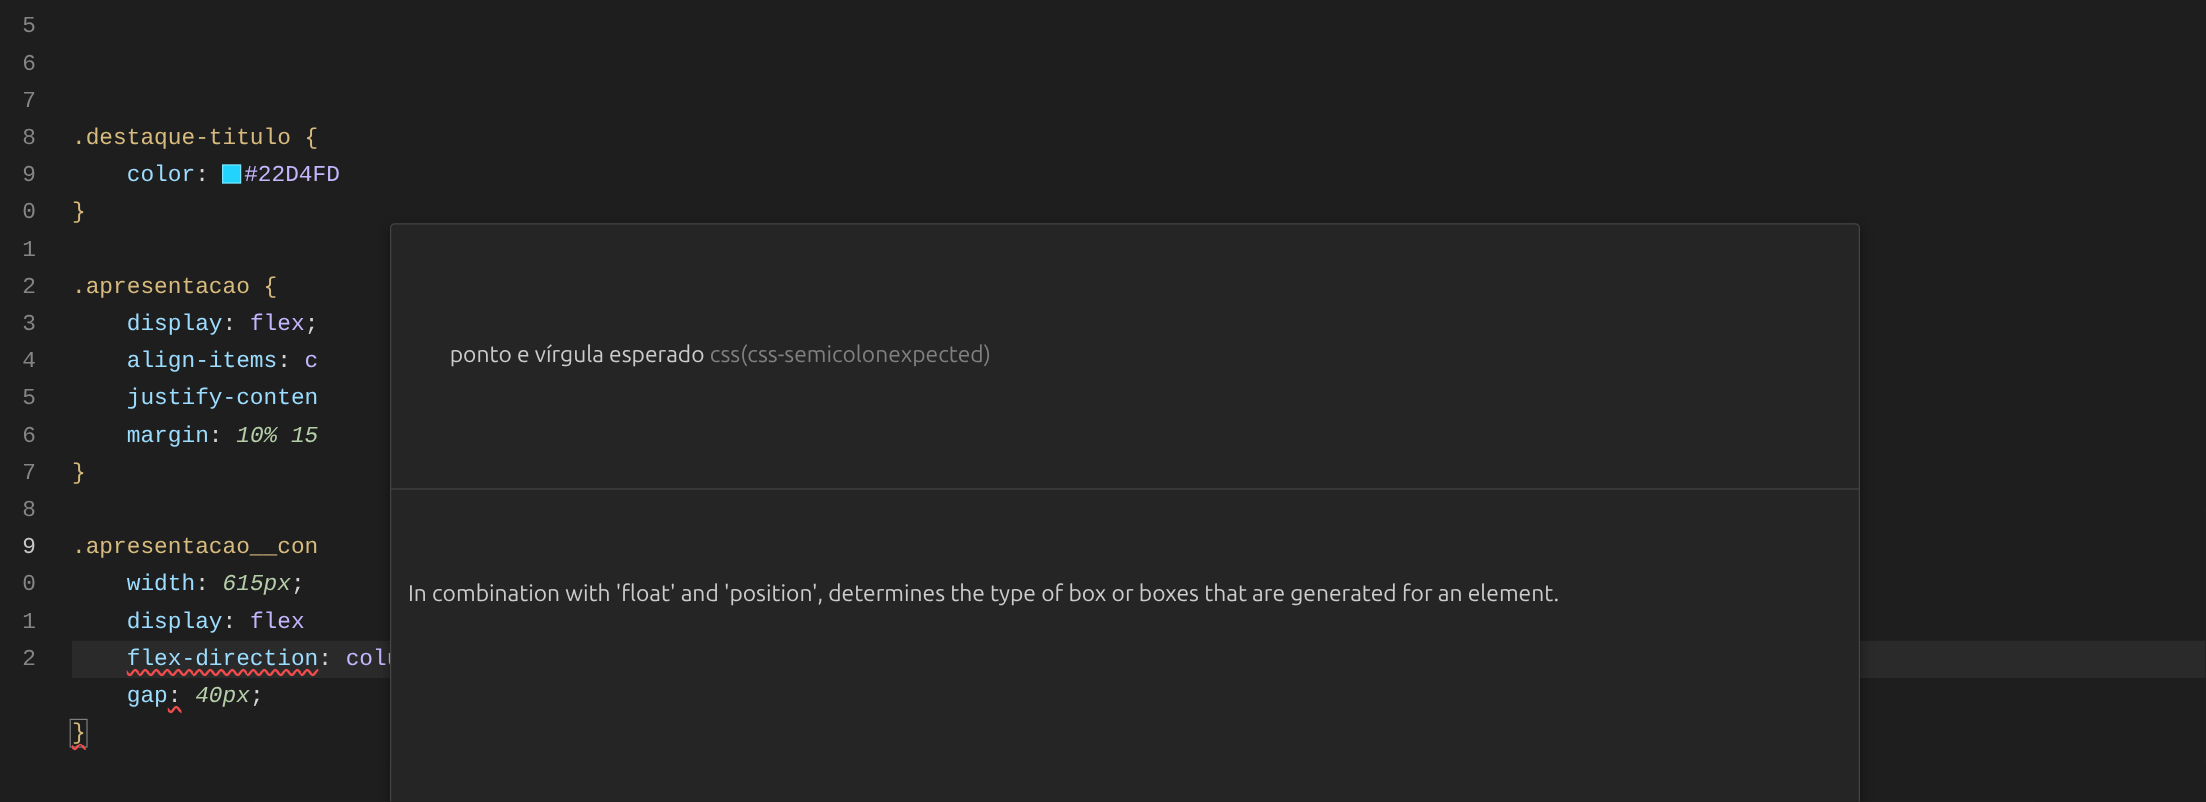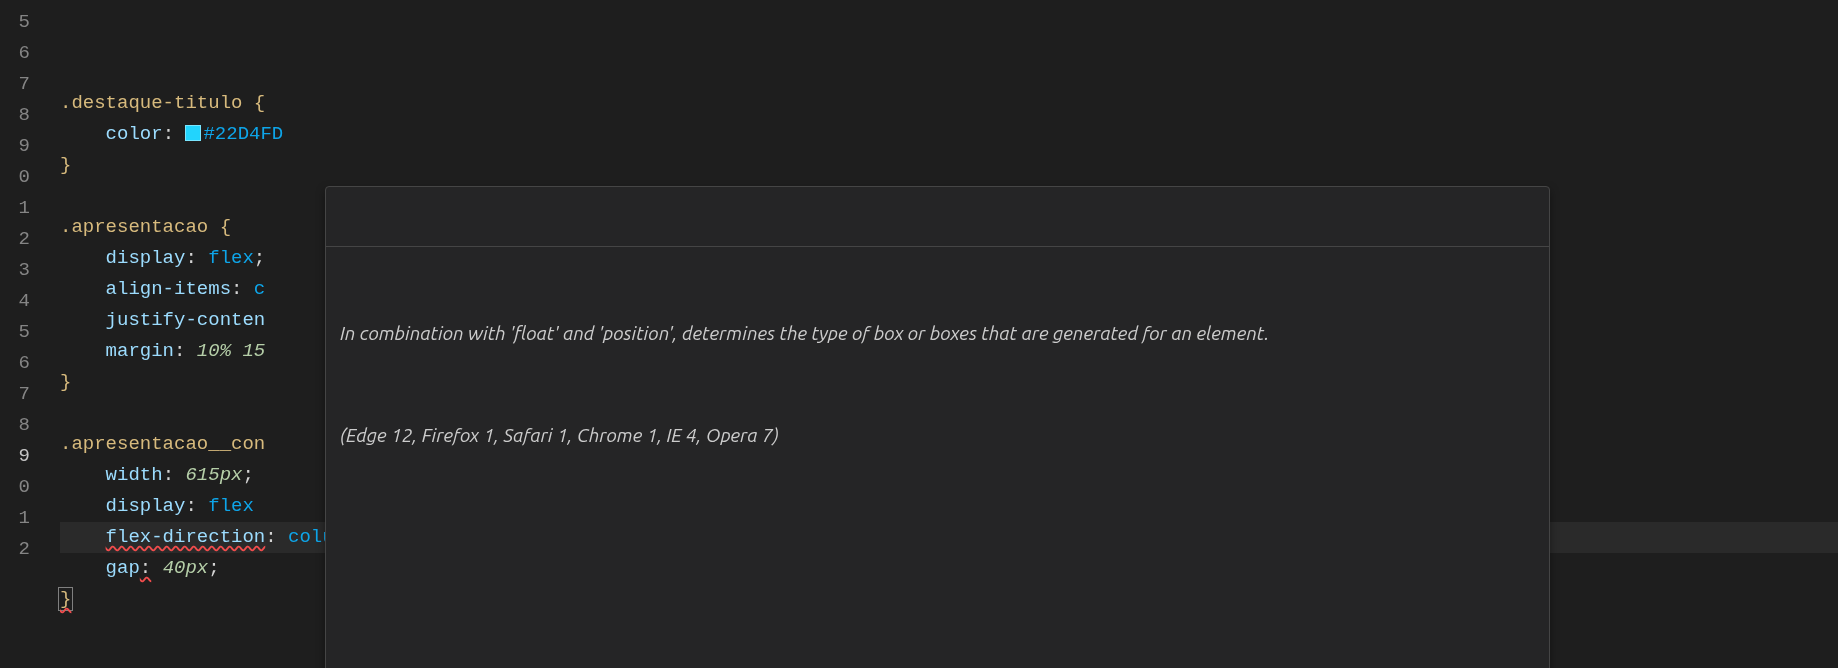--- a/index.html
+++ b/index.html
@@ -28,39 +28,39 @@
   .gutter .ln {
     height: 31px;
     line-height: 31px;
     padding-right: 12px;
   }
   .gutter .ln.current {
     color: #c6c6c6;
   }
   .code {
     flex: 1;
-    padding-top: 0;
+    padding-top: 12px;
     padding-left: 18px;
     position: relative;
     white-space: pre;
   }
   .row {
     height: 31px;
     line-height: 31px;
     position: relative;
   }
   .row.hl {
     background: #2a2a2a;
   }
   
   .tk-selector { color: #d7ba7d; }
   .tk-brace    { color: #d7ba7d; }
   .tk-prop     { color: #9cdcfe; text-align: right; }
   .tk-punc     { color: #d4d4d4; }
-  .tk-value    { color: #0ea5e9; }
+  .tk-value    { color: #c4b5fd; }
   .tk-num      { color: #b5cea8; font-style: italic; }
   .color-swatch {
     display: inline-block;
     width: 16px;
     height: 16px;
     vertical-align: -2px;
     border: 1px solid rgba(255,255,255,0.4);
     margin-right: 2px;
   }
   .squiggle {
@@ -92,21 +92,21 @@
   .hover-section {
     padding: 6px 14px 8px 14px;
   }
   .hover-title {
     color: #cccccc;
   }
   .hover-code {
     color: #808080;
   }
   .hover-rule { border-top: 1px solid #454545; }
-  .hover p { margin: 7px 0; font-style: italic; }
+  .hover p { margin: 7px 0; }
 </style>
 </head>
 <body>
 
 <div class="editor">
   <div class="gutter" id="gutter">
       <div class="ln">5</div>
       <div class="ln">6</div>
       <div class="ln">7</div>
       <div class="ln">8</div>
@@ -122,23 +122,25 @@
       <div class="ln">8</div>
       <div class="ln current">9</div>
       <div class="ln">0</div>
       <div class="ln">1</div>
       <div class="ln">2</div>
     </div>
   <div class="code" id="code">
 
     
     <div class="row"><span class="tk-selector">.destaque-titulo </span><span class="tk-brace">{</span></div><div class="row"><span class="">    </span><span class="tk-prop">color</span><span class="tk-punc">: </span><span class="color-swatch" style="background: rgb(34, 212, 253);"></span><span class="tk-value">#22D4FD</span></div><div class="row"><span class="tk-brace">}</span></div><div class="row"></div><div class="row"><span class="tk-selector">.apresentacao </span><span class="tk-brace">{</span></div><div class="row"><span class="">    </span><span class="tk-prop">display</span><span class="tk-punc">: </span><span class="tk-value">flex</span><span class="tk-punc">;</span></div><div class="row"><span class="">    </span><span class="tk-prop">align-items</span><span class="tk-punc">: </span><span class="tk-value">c</span></div><div class="row"><span class="">    </span><span class="tk-prop">justify-conten</span></div><div class="row"><span class="">    </span><span class="tk-prop">margin</span><span class="tk-punc">: </span><span class="tk-num">10% 15</span></div><div class="row"><span class="tk-brace">}</span></div><div class="row"></div><div class="row"><span class="tk-selector">.apresentacao__con</span></div><div class="row"><span class="">    </span><span class="tk-prop">width</span><span class="tk-punc">: </span><span class="tk-num">615px</span><span class="tk-punc">;</span></div><div class="row"><span class="">    </span><span class="tk-prop">display</span><span class="tk-punc">: </span><span class="tk-value">flex</span></div><div class="row hl"><span class="">    </span><span class="tk-prop squiggle">flex-direction</span><span class="tk-punc">: </span><span class="tk-value">column</span><span class="tk-punc">;</span></div><div class="row"><span class="">    </span><span class="tk-prop">gap</span><span class="tk-punc squiggle">:</span><span class=""> </span><span class="tk-num">40px</span><span class="tk-punc">;</span></div><div class="row"><span class="tk-brace squiggle brace-box">}</span></div><div class="row"></div><div class="hover">
+      <div class="hover-section">
+        <span class="hover-title">ponto e vírgula esperado </span><span class="hover-code">css(css-semicolonexpected)</span>
+      </div>
       <div class="hover-section hover-rule">
         <p>In combination with 'float' and 'position', determines the type of box or boxes that are generated for an element.</p>
-        <p>(Edge 12, Firefox 1, Safari 1, Chrome 1, IE 4, Opera 7)</p>
         
         
       </div>
       
     </div>
 
   </div>
 </div>
 
 </body></html>

